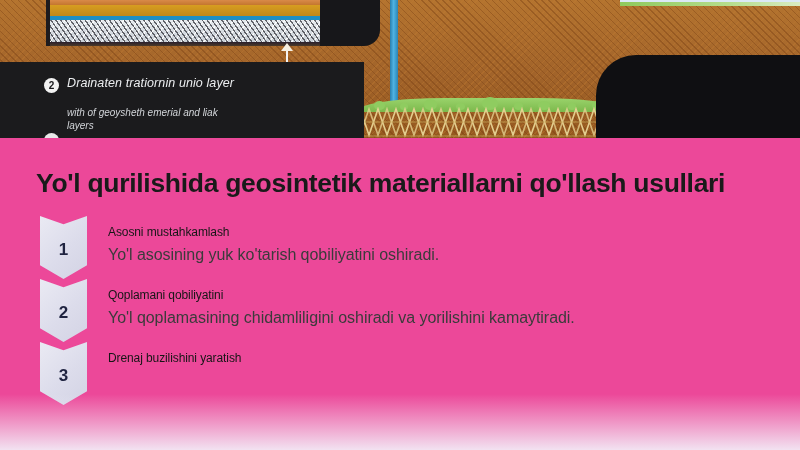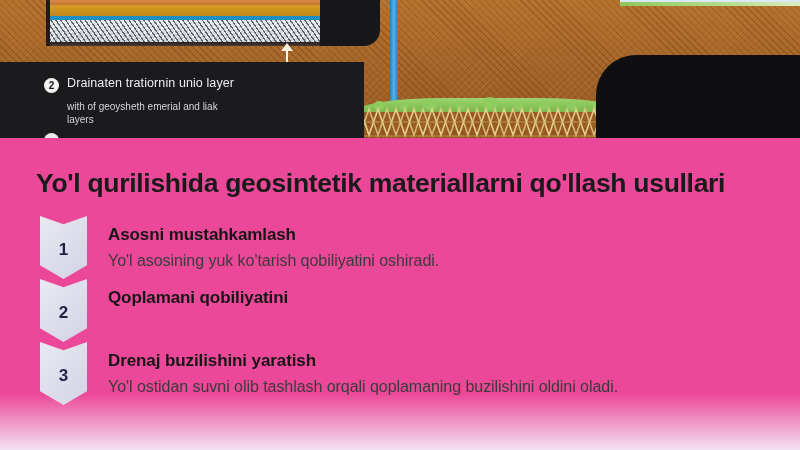--- a/index.html
+++ b/index.html
@@ -186,35 +186,35 @@
     width: 15px; height: 15px;
     border-radius: 50%;
     background: #f2f2f2;
     color: #17171a;
     font-size: 10px;
     font-weight: bold;
     line-height: 15px;
     text-align: center;
     margin-top: 2px;
   }
-  .callout-text { flex: 1 1 auto; }
+  .callout-text { flex: 1 1 auto; font-style: italic; }
   .callout-title {
     color: #eceef0;
     font-size: 12.5px;
     font-weight: 500;
     letter-spacing: 0.1px;
     white-space: nowrap;
     filter: blur(0.35px);
   }
   .callout-sub {
     color: #d2d5d9;
     font-size: 10px;
     line-height: 13px;
     width: 170px;
-    margin-top: 10px;
+    margin-top: 16px;
     filter: blur(0.35px);
   }
   .callout-badge-cut {
     position: absolute;
     left: 44px; top: 71px;
     width: 15px; height: 15px;
     border-radius: 50%;
     background: #e8e8e8;
   }
 
@@ -286,22 +286,22 @@
     color: #1f2340;
     line-height: 1;
     padding-top: 3px;
   }
   .step-body {
     position: absolute;
     left: 72px; top: 9px;
     width: 650px;
   }
   .step-head {
-    font-size: 17px;
-    font-weight: bold;
+    font-size: 12px;
+    font-weight: normal;
     color: #161616;
     letter-spacing: -0.1px;
   }
   .step-desc {
     margin-top: 7px;
     font-size: 16px;
     color: #3b3b3b;
     letter-spacing: -0.05px;
   }
 </style>
@@ -396,29 +396,29 @@
           <div class="step-desc">Yo'l asosining yuk ko'tarish qobiliyatini oshiradi.</div>
         </div>
       </div>
 
       <div class="step">
         <div class="step-chevron">
           <span class="step-num">2</span>
         </div>
         <div class="step-body">
           <div class="step-head">Qoplamani qobiliyatini</div>
+          <div class="step-desc">Yo'l qoplamasining chidamliligini oshiradi va yorilishini kamaytiradi.</div>
         </div>
       </div>
 
       <div class="step">
         <div class="step-chevron">
           <span class="step-num">3</span>
         </div>
         <div class="step-body">
           <div class="step-head">Drenaj buzilishini yaratish</div>
-          <div class="step-desc">Yo'l ostidan suvni olib tashlash orqali qoplamaning buzilishini oldini oladi.</div>
         </div>
       </div>
 
     </div>
   </div>
 
 </div>
 
 </body></html>

